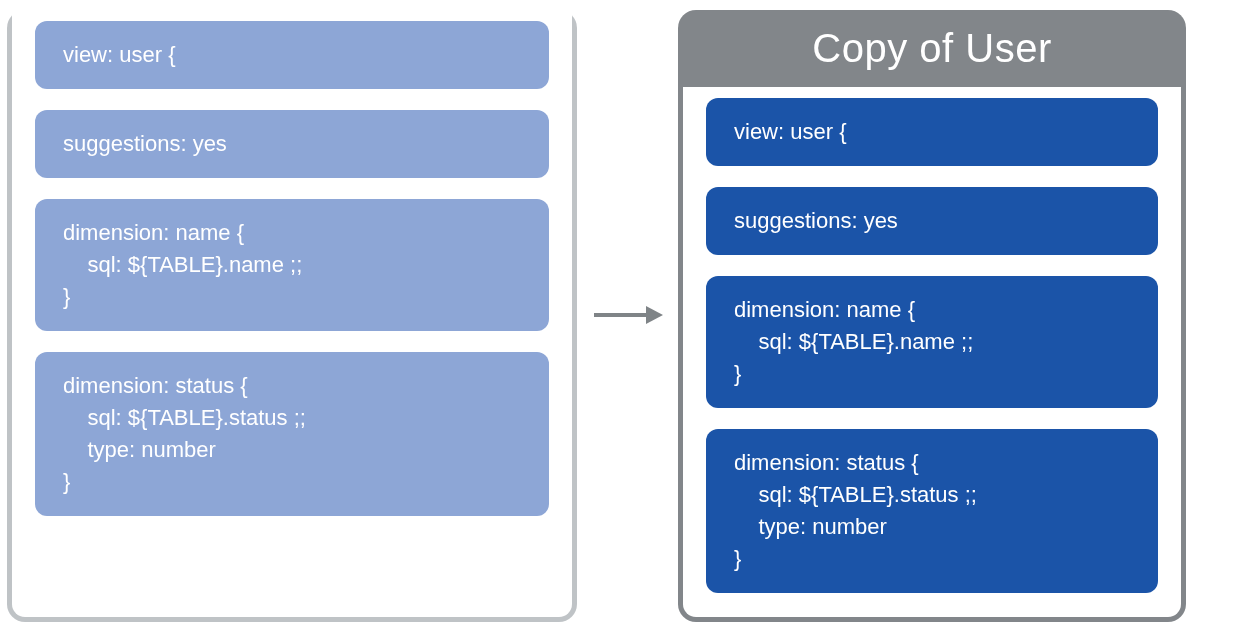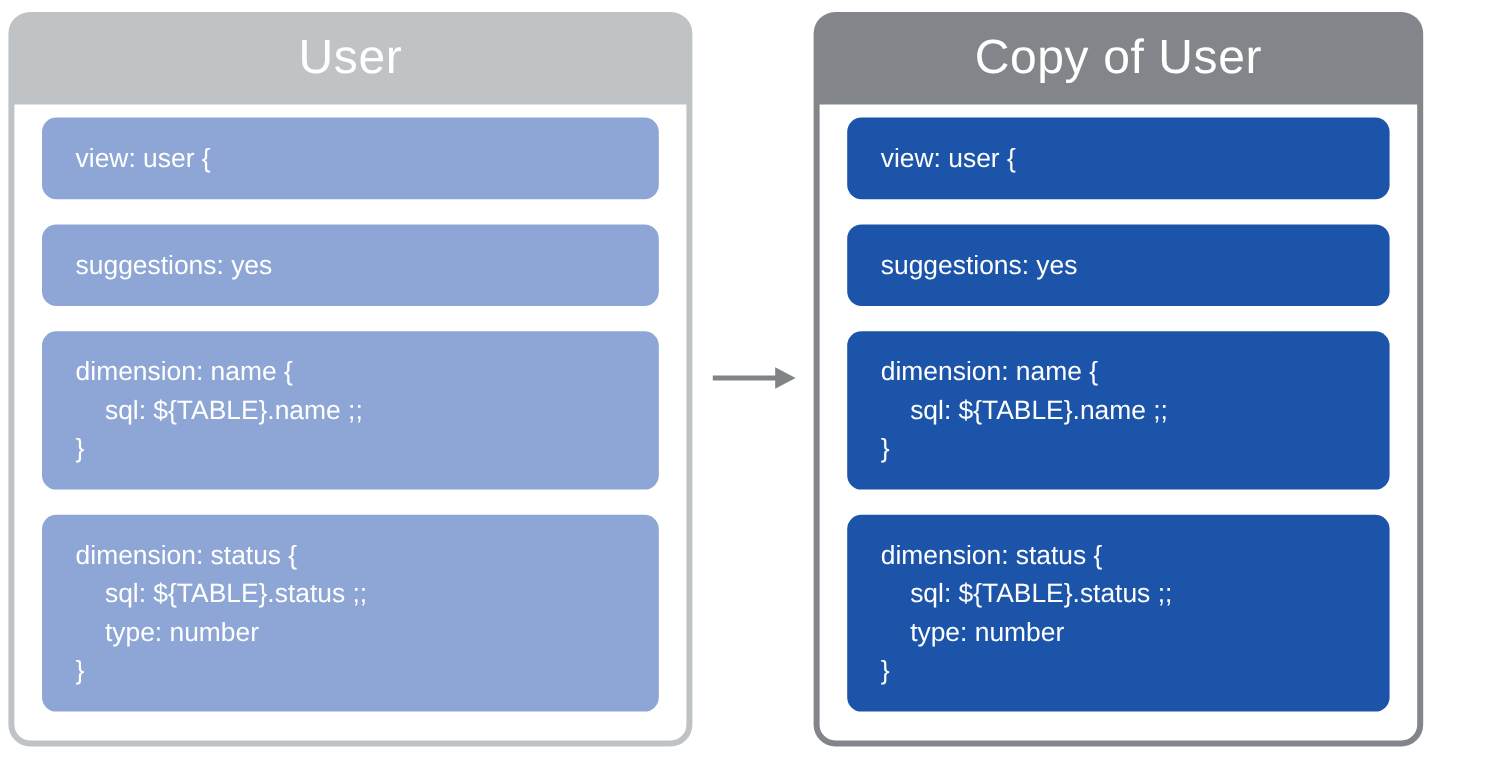--- a/index.html
+++ b/index.html
@@ -68,23 +68,20 @@
     left: 593px;
     top: 304px;
   }
 </style>
 </head>
 <body>
 
 <div class="canvas">
 
   <div class="panel panel-left">
-    <div class="panel-header">
-      <span class="panel-title">User</span>
-    </div>
     <div class="panel-body">
       <pre class="code-block">view: user {</pre>
       <pre class="code-block">suggestions: yes</pre>
       <pre class="code-block">dimension: name {
     sql: ${TABLE}.name ;;
 }</pre>
       <pre class="code-block">dimension: status {
     sql: ${TABLE}.status ;;
     type: number
 }</pre>

